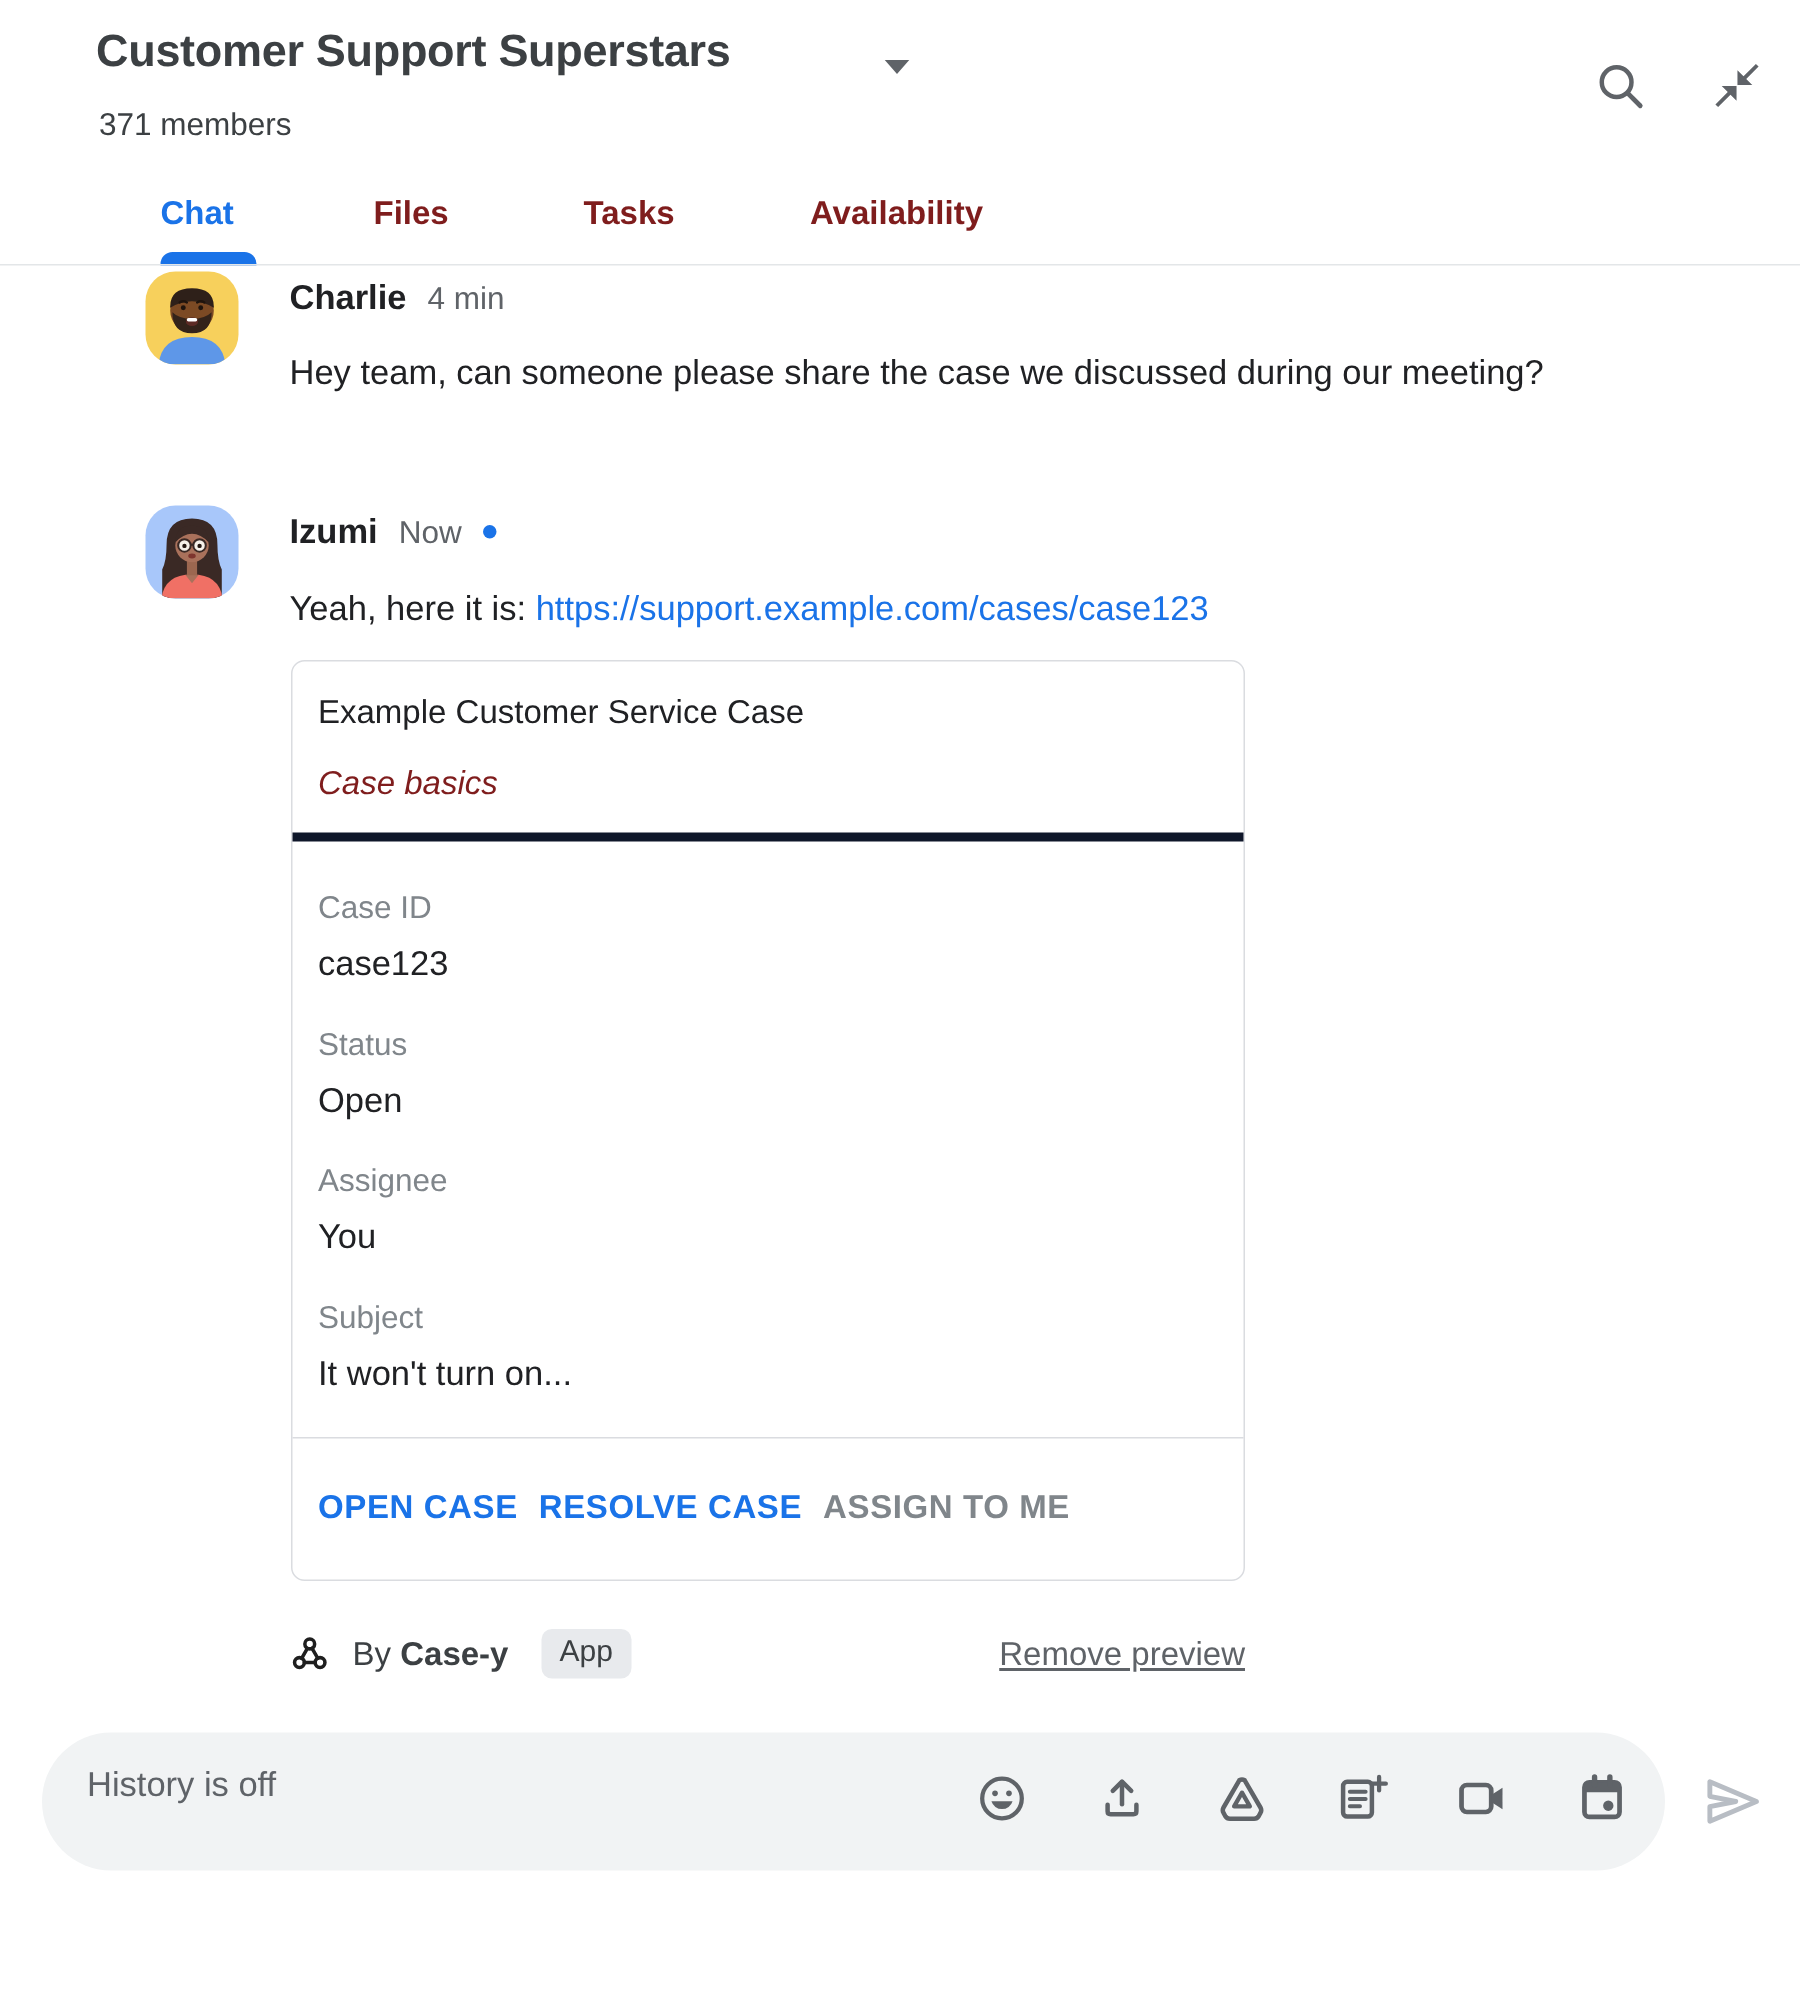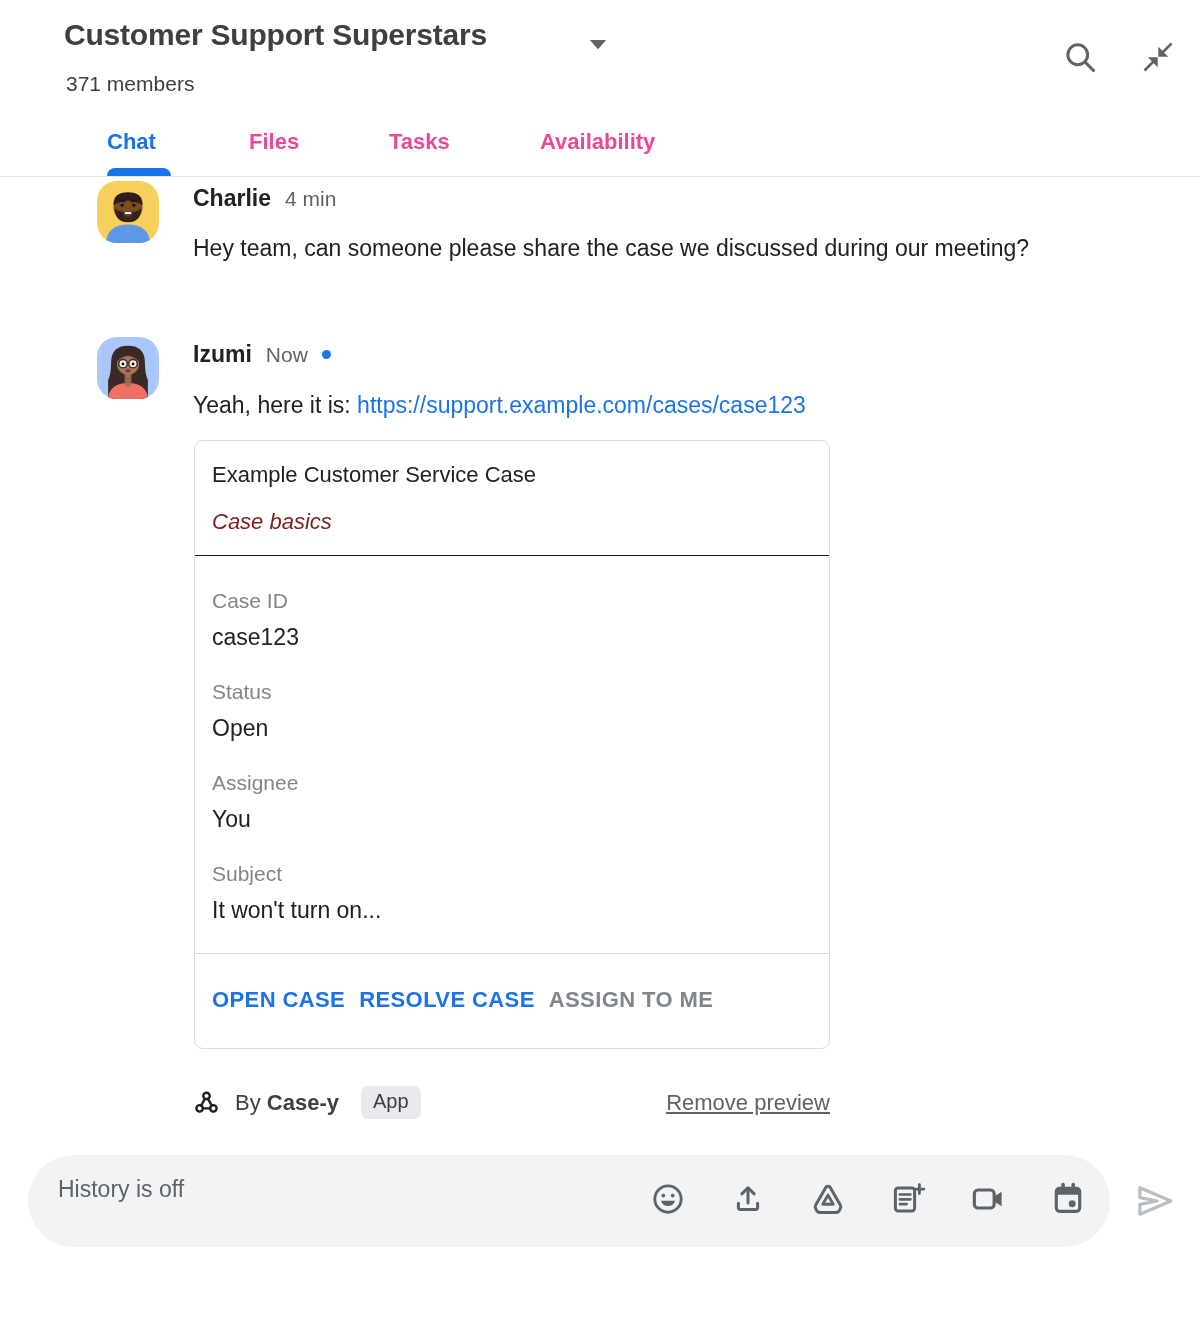--- a/index.html
+++ b/index.html
@@ -10,39 +10,39 @@
   
   .room-title { position:absolute; left:64px; top:18px; font-size:30px; font-weight:600; color:#3c4043; letter-spacing:-0.2px; }
   .title-caret { position:absolute; left:584px; top:30px; width:28px; height:28px; cursor:pointer; }
   .members { position:absolute; left:66px; top:72px; font-size:21px; color:#3c4043; }
   .hdr-icon { position:absolute; width:36px; height:36px; cursor:pointer; }
   .icon-search { left:1062px; top:39px; }
   .icon-collapse { left:1140px; top:39px; }
 
   
   .tabs-divider { position:absolute; left:0; top:176px; width:1200px; height:1px; background:#e3e6e8; }
-  .tab { position:absolute; top:129px; font-size:22px; font-weight:600; color:#ec4899; cursor:pointer; }
+  .tab { position:absolute; top:129px; font-size:22px; font-weight:600; color:#7f1d1d; cursor:pointer; }
   .tab.active { color:#1a73e8; }
   .tab-underline { position:absolute; left:107px; top:168px; width:64px; height:9px; background:#1a73e8; border-radius:8px 8px 0 0; }
   .tab-chat { left:107px; } .tab-files { left:249px; } .tab-tasks { left:389px; } .tab-avail { left:540px; }
 
   
   .avatar { position:absolute; width:62px; height:62px; border-radius:20px; overflow:hidden; }
   .av-charlie { left:97px; top:181px; background:#F7D05C; }
   .av-izumi  { left:97px; top:337px; background:#A8C7FA; }
   .msg-head { position:absolute; left:193px; font-size:22px; }
   .author { font-weight:700; color:#202124; font-size:23px; }
   .msg-time { color:#5f6368; font-size:21px; margin-left:14px; }
   .presence-dot { display:inline-block; width:9px; height:9px; border-radius:50%; background:#1a73e8; margin-left:14px; vertical-align:middle; margin-bottom:3px; }
   .msg-text { position:absolute; left:193px; width:900px; font-size:23px; line-height:40px; color:#202124; }
   .msg-text a { color:#1a73e8; text-decoration:none; }
 
   
   .card { position:absolute; left:194px; top:440px; width:636px; border:1px solid #dadce0; border-radius:9px; background:#fff; }
-  .card-header { padding:21px 17px 20px 17px; border-bottom:1px solid #0f172a; }
+  .card-header { padding:21px 17px 20px 17px; border-bottom:6px solid #0f172a; }
   .card-title { font-size:22px; color:#202124; }
   .card-subtitle { font-size:22px; color:#7f1d1d; margin-top:21px;font-style:italic; }
   .card-fields { padding:31px 17px 28px 17px; border-bottom:1px solid #dadce0; }
   .field { margin-bottom:26px; }
   .field:last-child { margin-bottom:0; }
   .field-label { font-size:21px; color:#80868b; line-height:28px; }
   .field-value { font-size:23px; color:#202124; line-height:30px; margin-top:7px; }
   .card-actions { padding:33px 17px 35px 17px; display:flex; gap:14px; align-items:flex-end; }
   .card-btn { font-size:22px; font-weight:700; letter-spacing:0.4px; background:none; border:none; font-family:inherit; cursor:pointer; padding:0; }
   .card-btn.primary { color:#1a73e8; }

